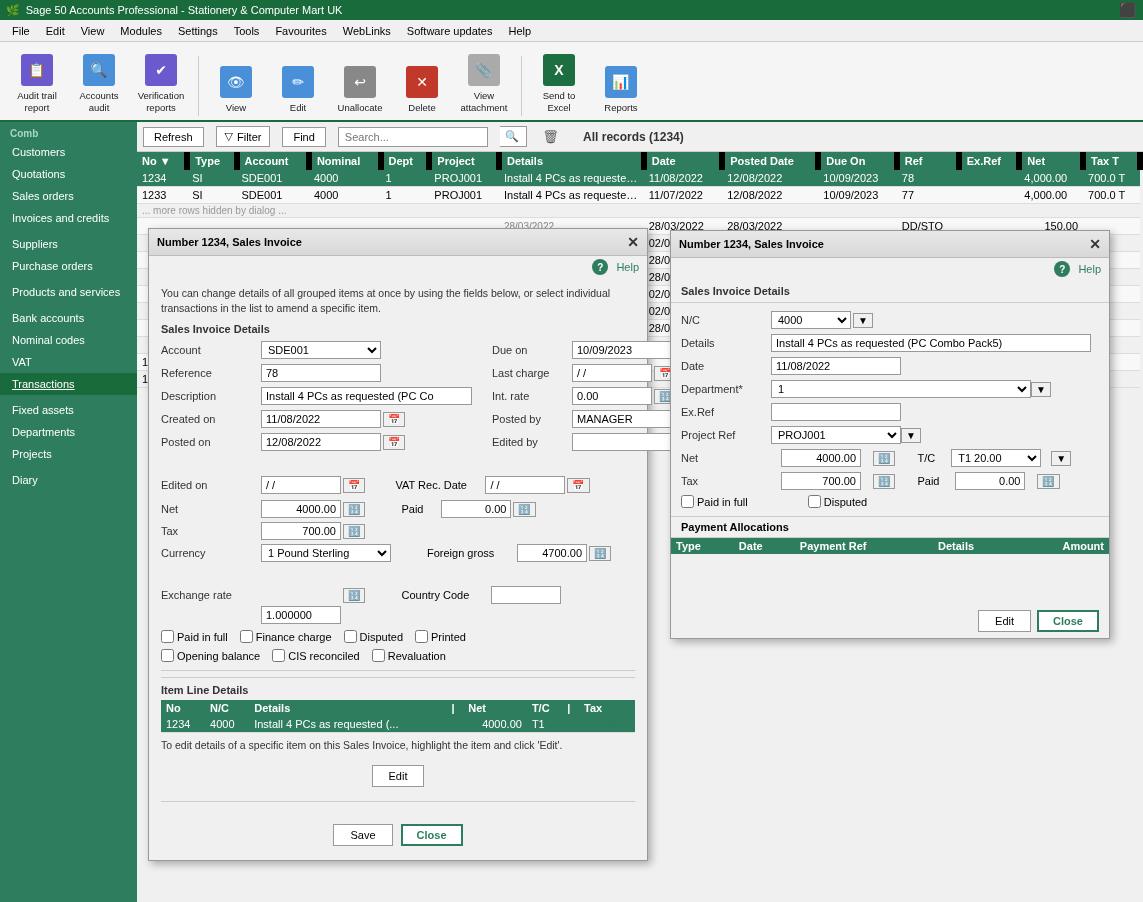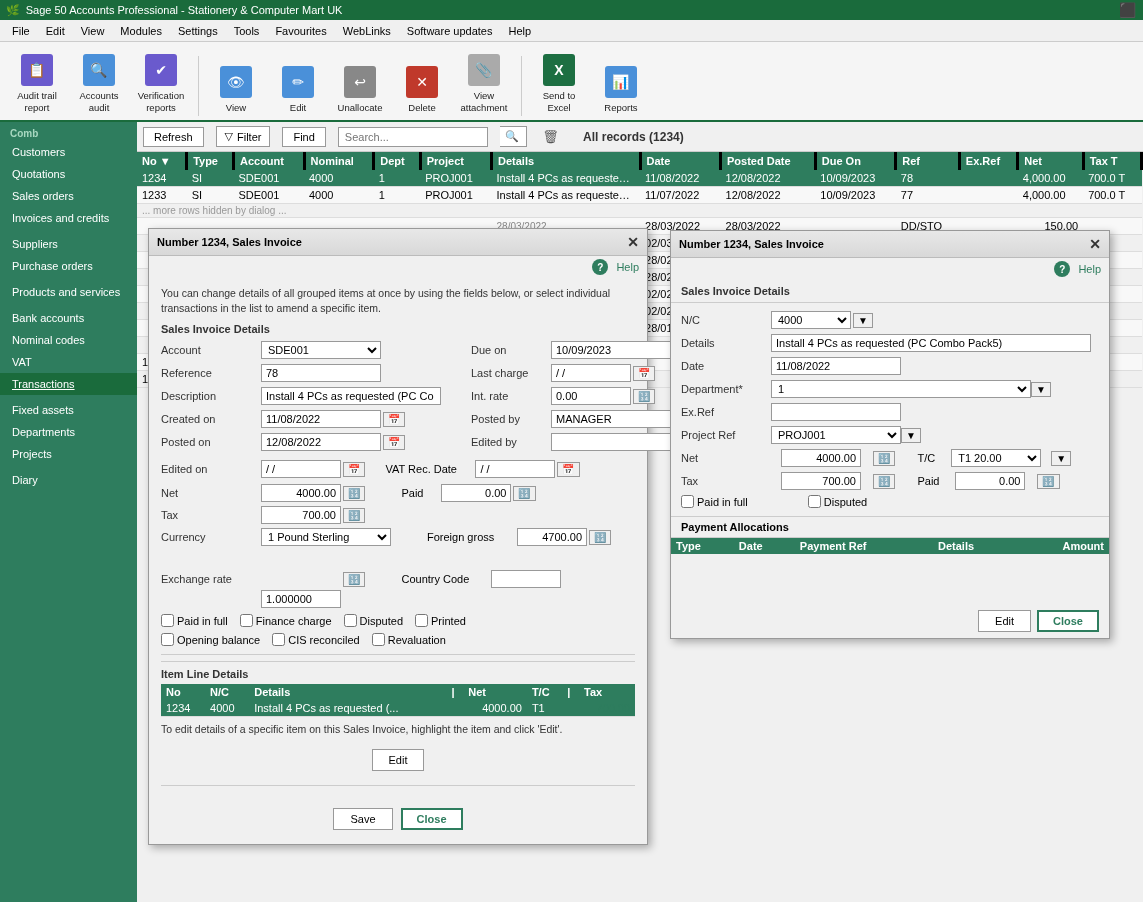--- a/index.html
+++ b/index.html
@@ -50,38 +50,38 @@
     .btn-filter { background: white; border: 1px solid #999; padding: 3px 8px; cursor: pointer; font-size: 11px; display: flex; align-items: center; gap: 4px; }
     .btn-find { background: white; border: 1px solid #999; padding: 3px 10px; cursor: pointer; font-size: 11px; }
     .search-box { border: 1px solid #999; padding: 3px 6px; width: 150px; background: white; }
     .search-icon-btn { background: white; border: 1px solid #999; border-left: none; padding: 3px 6px; cursor: pointer; }
     .clear-btn { background: none; border: none; cursor: pointer; font-size: 13px; color: #555; padding: 0 4px; }
     .records-label { font-size: 12px; font-weight: bold; color: #333; margin-left: 8px; }
 
     
     #table-container { overflow: auto; flex: 1; }
     table.main-table { width: 100%; border-collapse: collapse; font-size: 11px; }
-    table.main-table th { background: #2e7d5e; color: white; padding: 3px 5px; border-right: 3px solid #000000; text-align: left; white-space: nowrap; }
+    table.main-table th { background: #2e7d5e; color: white; padding: 3px 5px; border-right: 6px solid #000000; text-align: left; white-space: nowrap; }
     table.main-table td { padding: 2px 5px; border-bottom: 1px solid #ddd; white-space: nowrap; overflow: hidden; max-width: 120px; text-overflow: ellipsis; }
     table.main-table tr:nth-child(even) { background: #f8f8f8; }
     table.main-table tr.selected { background: #2e7d5e !important; color: white; }
     table.main-table tr.selected td { color: white; }
 
     
     .dialog { position: absolute; background: #f0f0f0; border: 1px solid #999; box-shadow: 3px 3px 8px rgba(0,0,0,0.3); z-index: 20; }
     .dialog-title { background: linear-gradient(to bottom, #e8e8e8, #d8d8d8); padding: 5px 8px; display: flex; align-items: center; justify-content: space-between; border-bottom: 1px solid #bbb; font-size: 11px; font-weight: bold; cursor: move; }
     .dialog-close { background: none; border: none; cursor: pointer; font-size: 14px; color: #333; font-weight: bold; }
     .dialog-help { background: #2e7d5e; color: white; border-radius: 50%; width: 16px; height: 16px; display: inline-flex; align-items: center; justify-content: center; font-size: 10px; font-weight: bold; cursor: pointer; margin-right: 4px; }
     .help-row { text-align: right; padding: 3px 8px; font-size: 11px; color: #2e7d5e; display: flex; justify-content: flex-end; align-items: center; gap: 4px; }
     .dialog-content { padding: 8px 12px; }
     .field-row { display: flex; align-items: center; margin-bottom: 5px; }
     .field-label { width: 100px; color: #333; font-size: 11px; }
     .field-label-sm { width: 80px; color: #333; font-size: 11px; }
     .field-input { border: 1px solid #999; padding: 2px 4px; font-size: 11px; background: white; }
-    .field-input-wide { width: 180px; }
+    .field-input-wide { width: 211px; }
     .field-input-med { width: 120px; }
     .field-input-sm { width: 80px; }
     .field-select { border: 1px solid #999; padding: 1px 2px; font-size: 11px; background: white; }
     .field-btn { border: 1px solid #999; background: #f0f0f0; padding: 1px 4px; cursor: pointer; font-size: 10px; }
     .cal-btn { border: 1px solid #999; background: #f0f0f0; padding: 1px 4px; cursor: pointer; font-size: 10px; margin-left: 2px; }
     .section-title { font-weight: bold; color: #333; margin: 6px 0 4px; font-size: 11px; border-top: 1px solid #ccc; padding-top: 6px; }
     .section-title-first { font-weight: bold; color: #333; margin: 2px 0 6px; font-size: 11px; }
     .desc-text { font-size: 10.5px; color: #333; margin-bottom: 8px; line-height: 1.4; }
     .two-col { display: flex; gap: 20px; }
     .col-left { flex: 0 0 290px; }
@@ -532,21 +532,21 @@
           <span class="field-label-sm">Posted by</span>
           <input class="field-input field-input-med" type="text" value="MANAGER" style="">
         </div>
         <div class="field-row">
           <span class="field-label-sm">Edited by</span>
           <input class="field-input field-input-med" type="text" value="" style="">
         </div>
       </div>
     </div>
 
-    <div style="margin-top: 4px; display: flex; flex-wrap: wrap; align-items: center;">
+    <div style="margin-top: 20px; display: flex; flex-wrap: wrap; gap: 10px; align-items: center;">
       <div class="field-row" style="margin-bottom:0;">
         <span class="field-label">Edited on</span>
         <input class="field-input field-input-sm" type="text" value="/ /" style="">
         <button class="cal-btn">📅</button>
       </div>
       <div class="field-row" style="margin-bottom:0; margin-left: 20px;">
         <span style="width:90px; font-size:11px;">VAT Rec. Date</span>
         <input class="field-input field-input-sm" type="text" value="/ /" style="">
         <button class="cal-btn">📅</button>
       </div>

